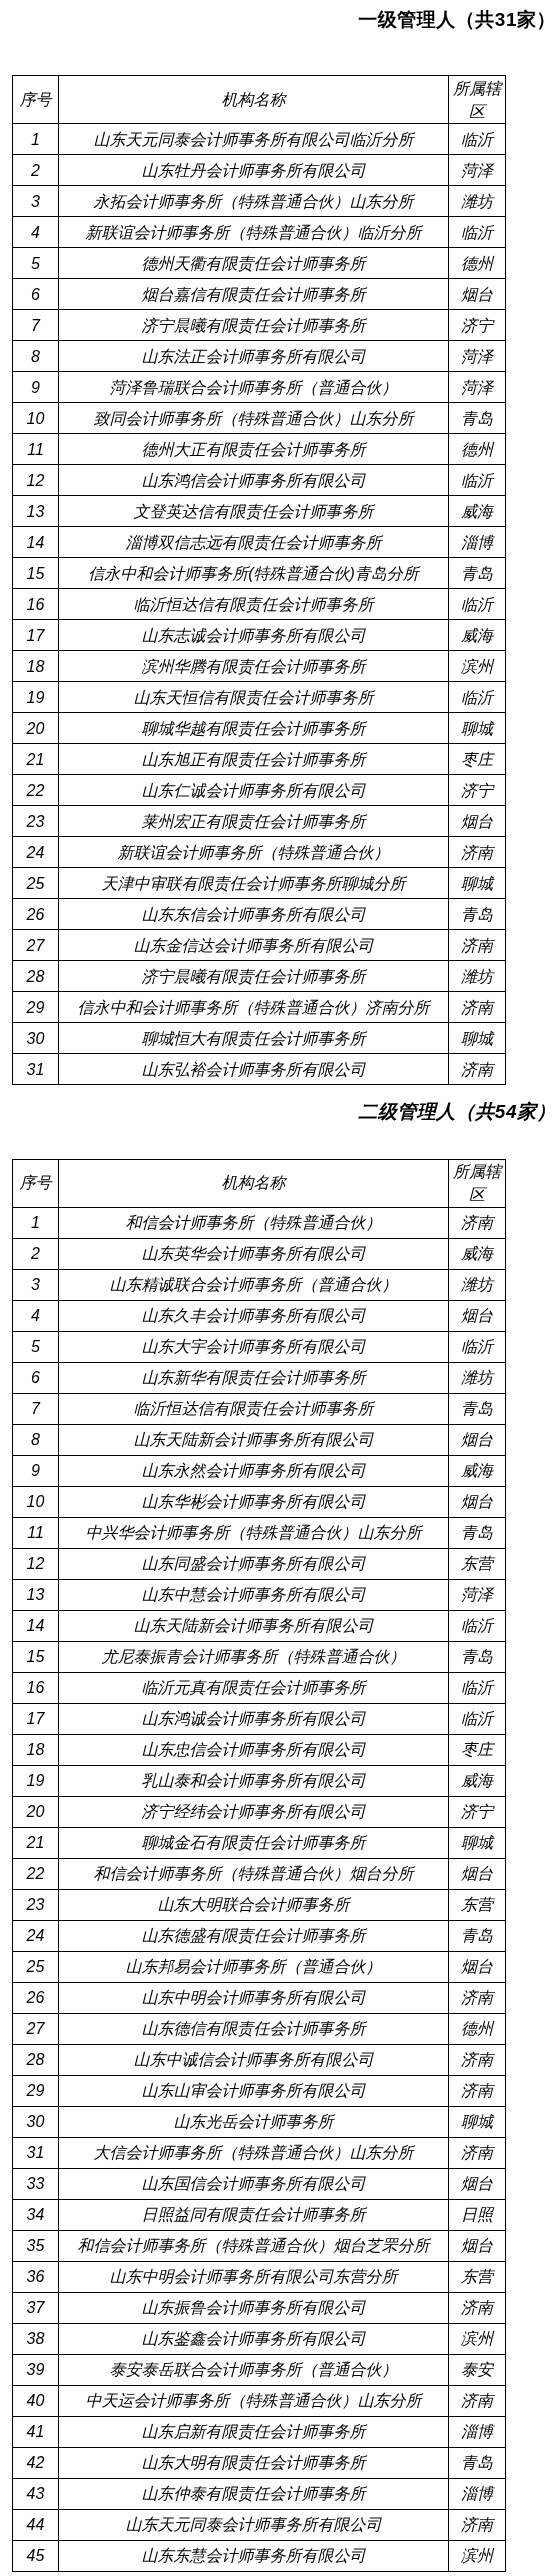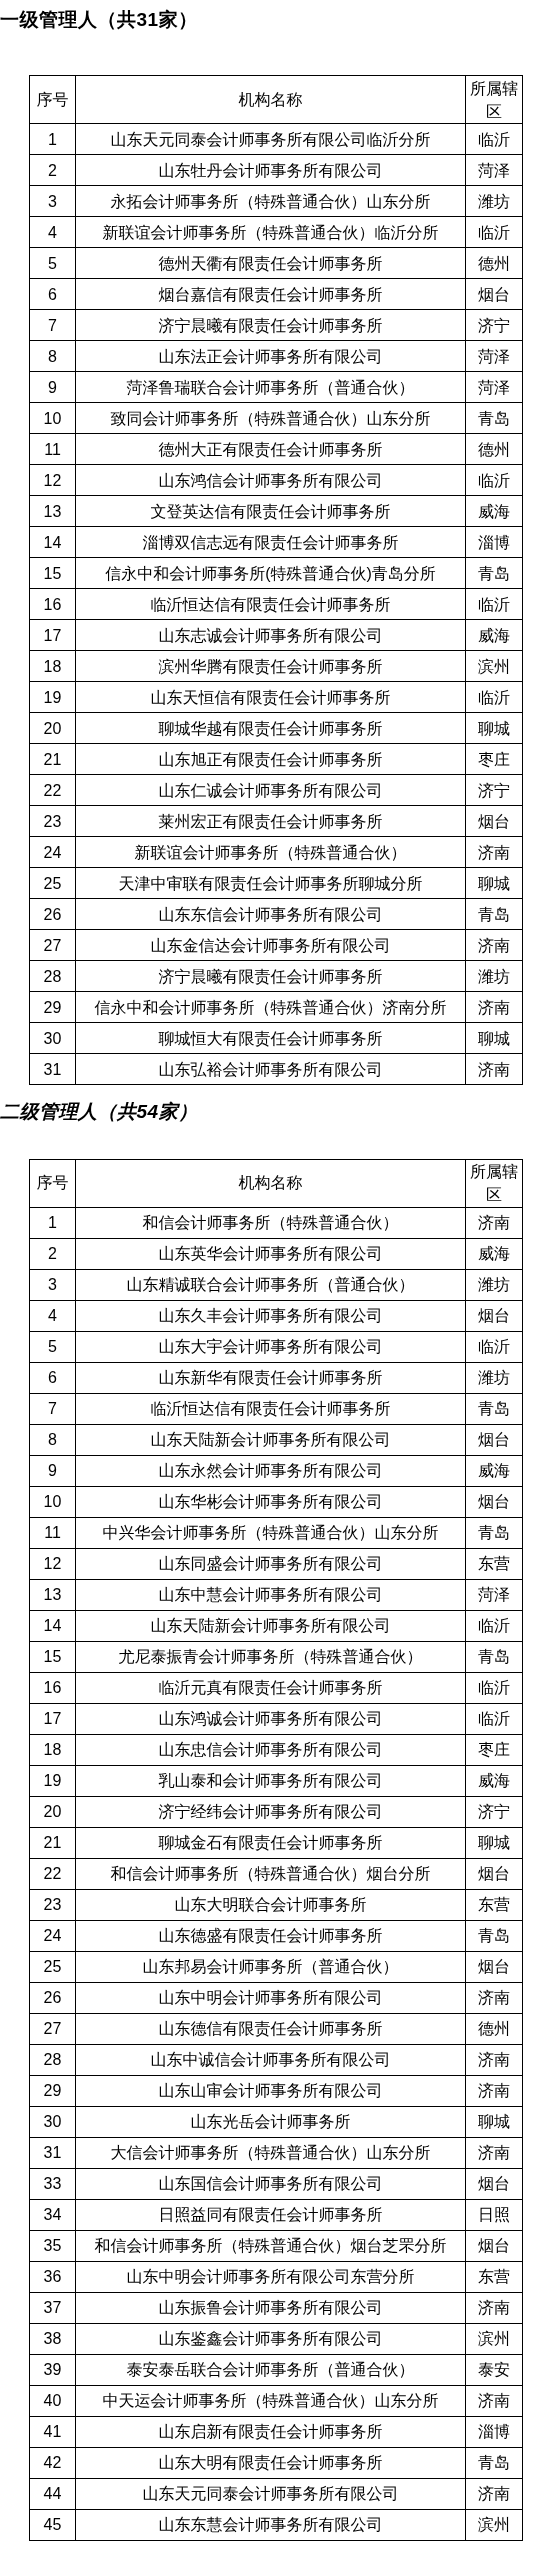--- a/index.html
+++ b/index.html
@@ -14,34 +14,35 @@
     color: #000000;
     font-family: "Liberation Sans", "DejaVu Sans", sans-serif;
   }
   .page {
     position: relative;
     width: 556px;
     height: 2992px;
     background: #ffffff;
   }
   .doc-title {
-    text-align: left;
+    text-align: right;
     font-size: 19px;
     font-weight: 700;
     line-height: 23px;
     letter-spacing: 0.5px;
   }
   .title-1 { padding-top: 8.2px; }
   .title-2 { margin-top: 14.4px; font-style: italic; }
   table.roster {
     border-collapse: collapse;
     table-layout: fixed;
-    margin-left: 29px;
+    margin-left: 12px;
     width: 493px;
     border: 1.5px solid #000000;
+    font-style: italic;
   }
   .table-1 { margin-top: 44px; }
   .table-2 { margin-top: 36px; }
   table.roster th,
   table.roster td {
     border: 1px solid #000000;
     text-align: center;
     vertical-align: middle;
     font-weight: 400;
     font-size: 16px;
@@ -453,20 +454,25 @@
           <td>41</td>
           <td>山东启新有限责任会计师事务所</td>
           <td>淄博</td>
         </tr>
         <tr>
           <td>42</td>
           <td>山东大明有限责任会计师事务所</td>
           <td>青岛</td>
         </tr>
         <tr>
+          <td>43</td>
+          <td>山东仲泰有限责任会计师事务所</td>
+          <td>淄博</td>
+        </tr>
+        <tr>
           <td>44</td>
           <td>山东天元同泰会计师事务所有限公司</td>
           <td>济南</td>
         </tr>
         <tr>
           <td>45</td>
           <td>山东东慧会计师事务所有限公司</td>
           <td>滨州</td>
         </tr>
       </tbody>

